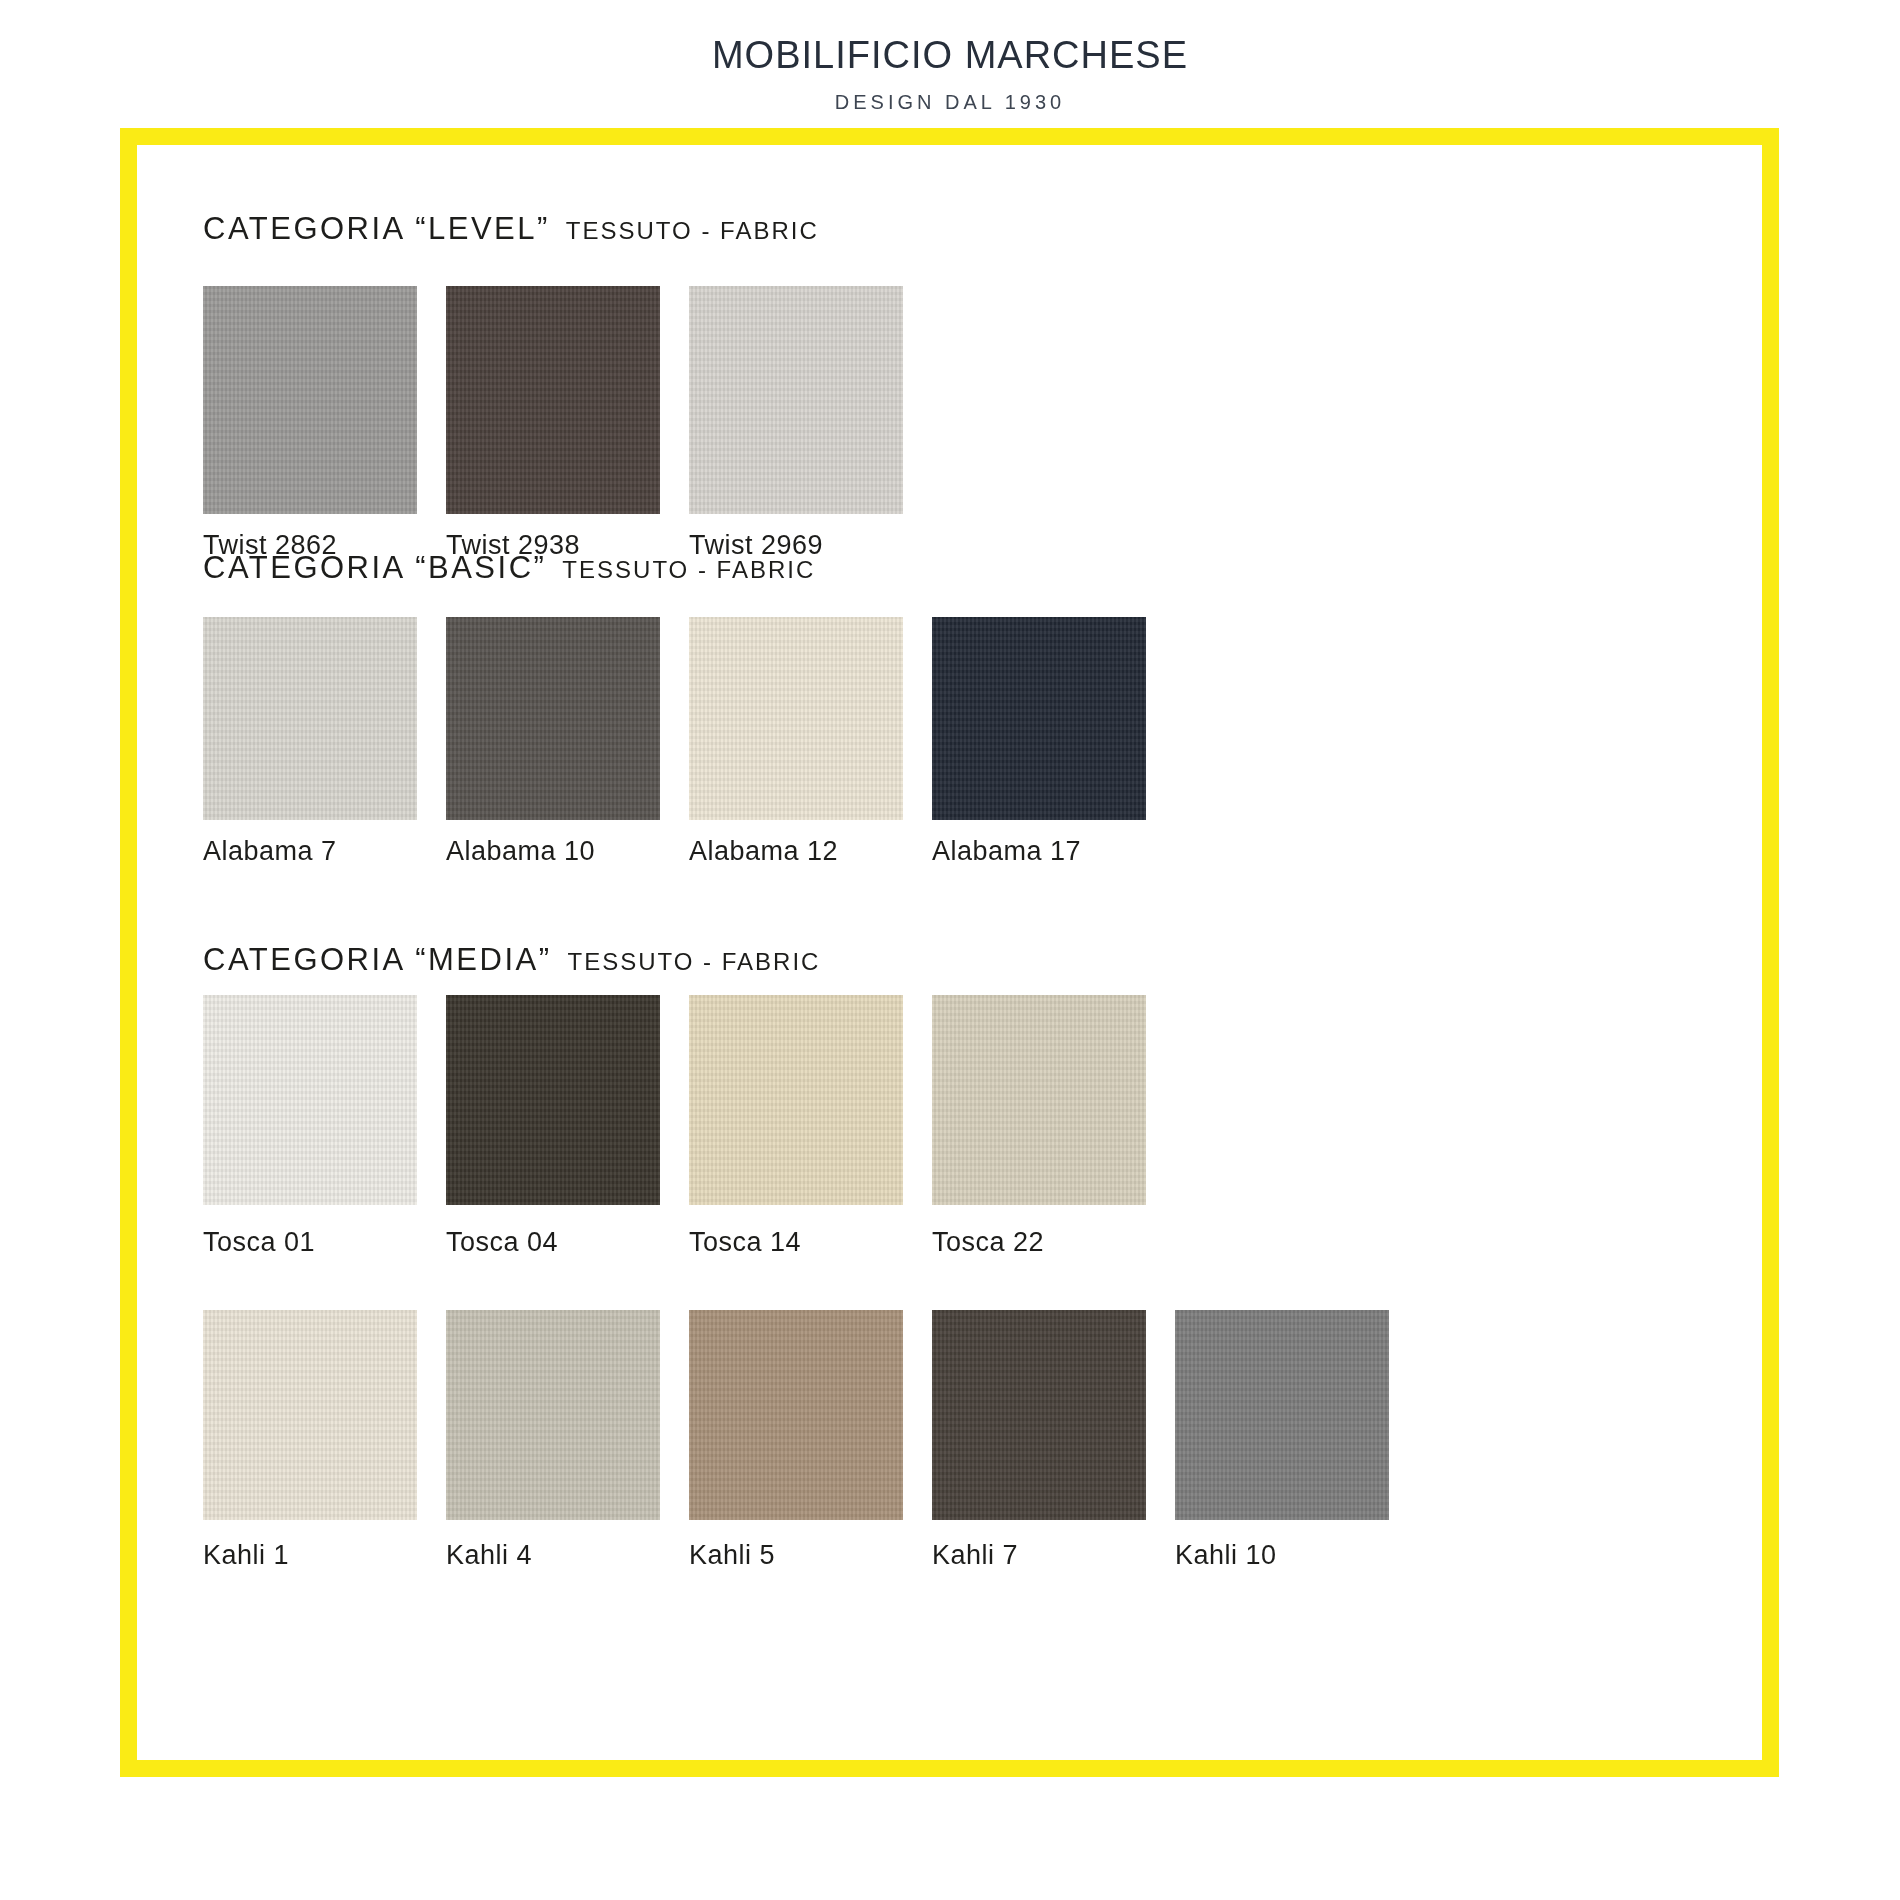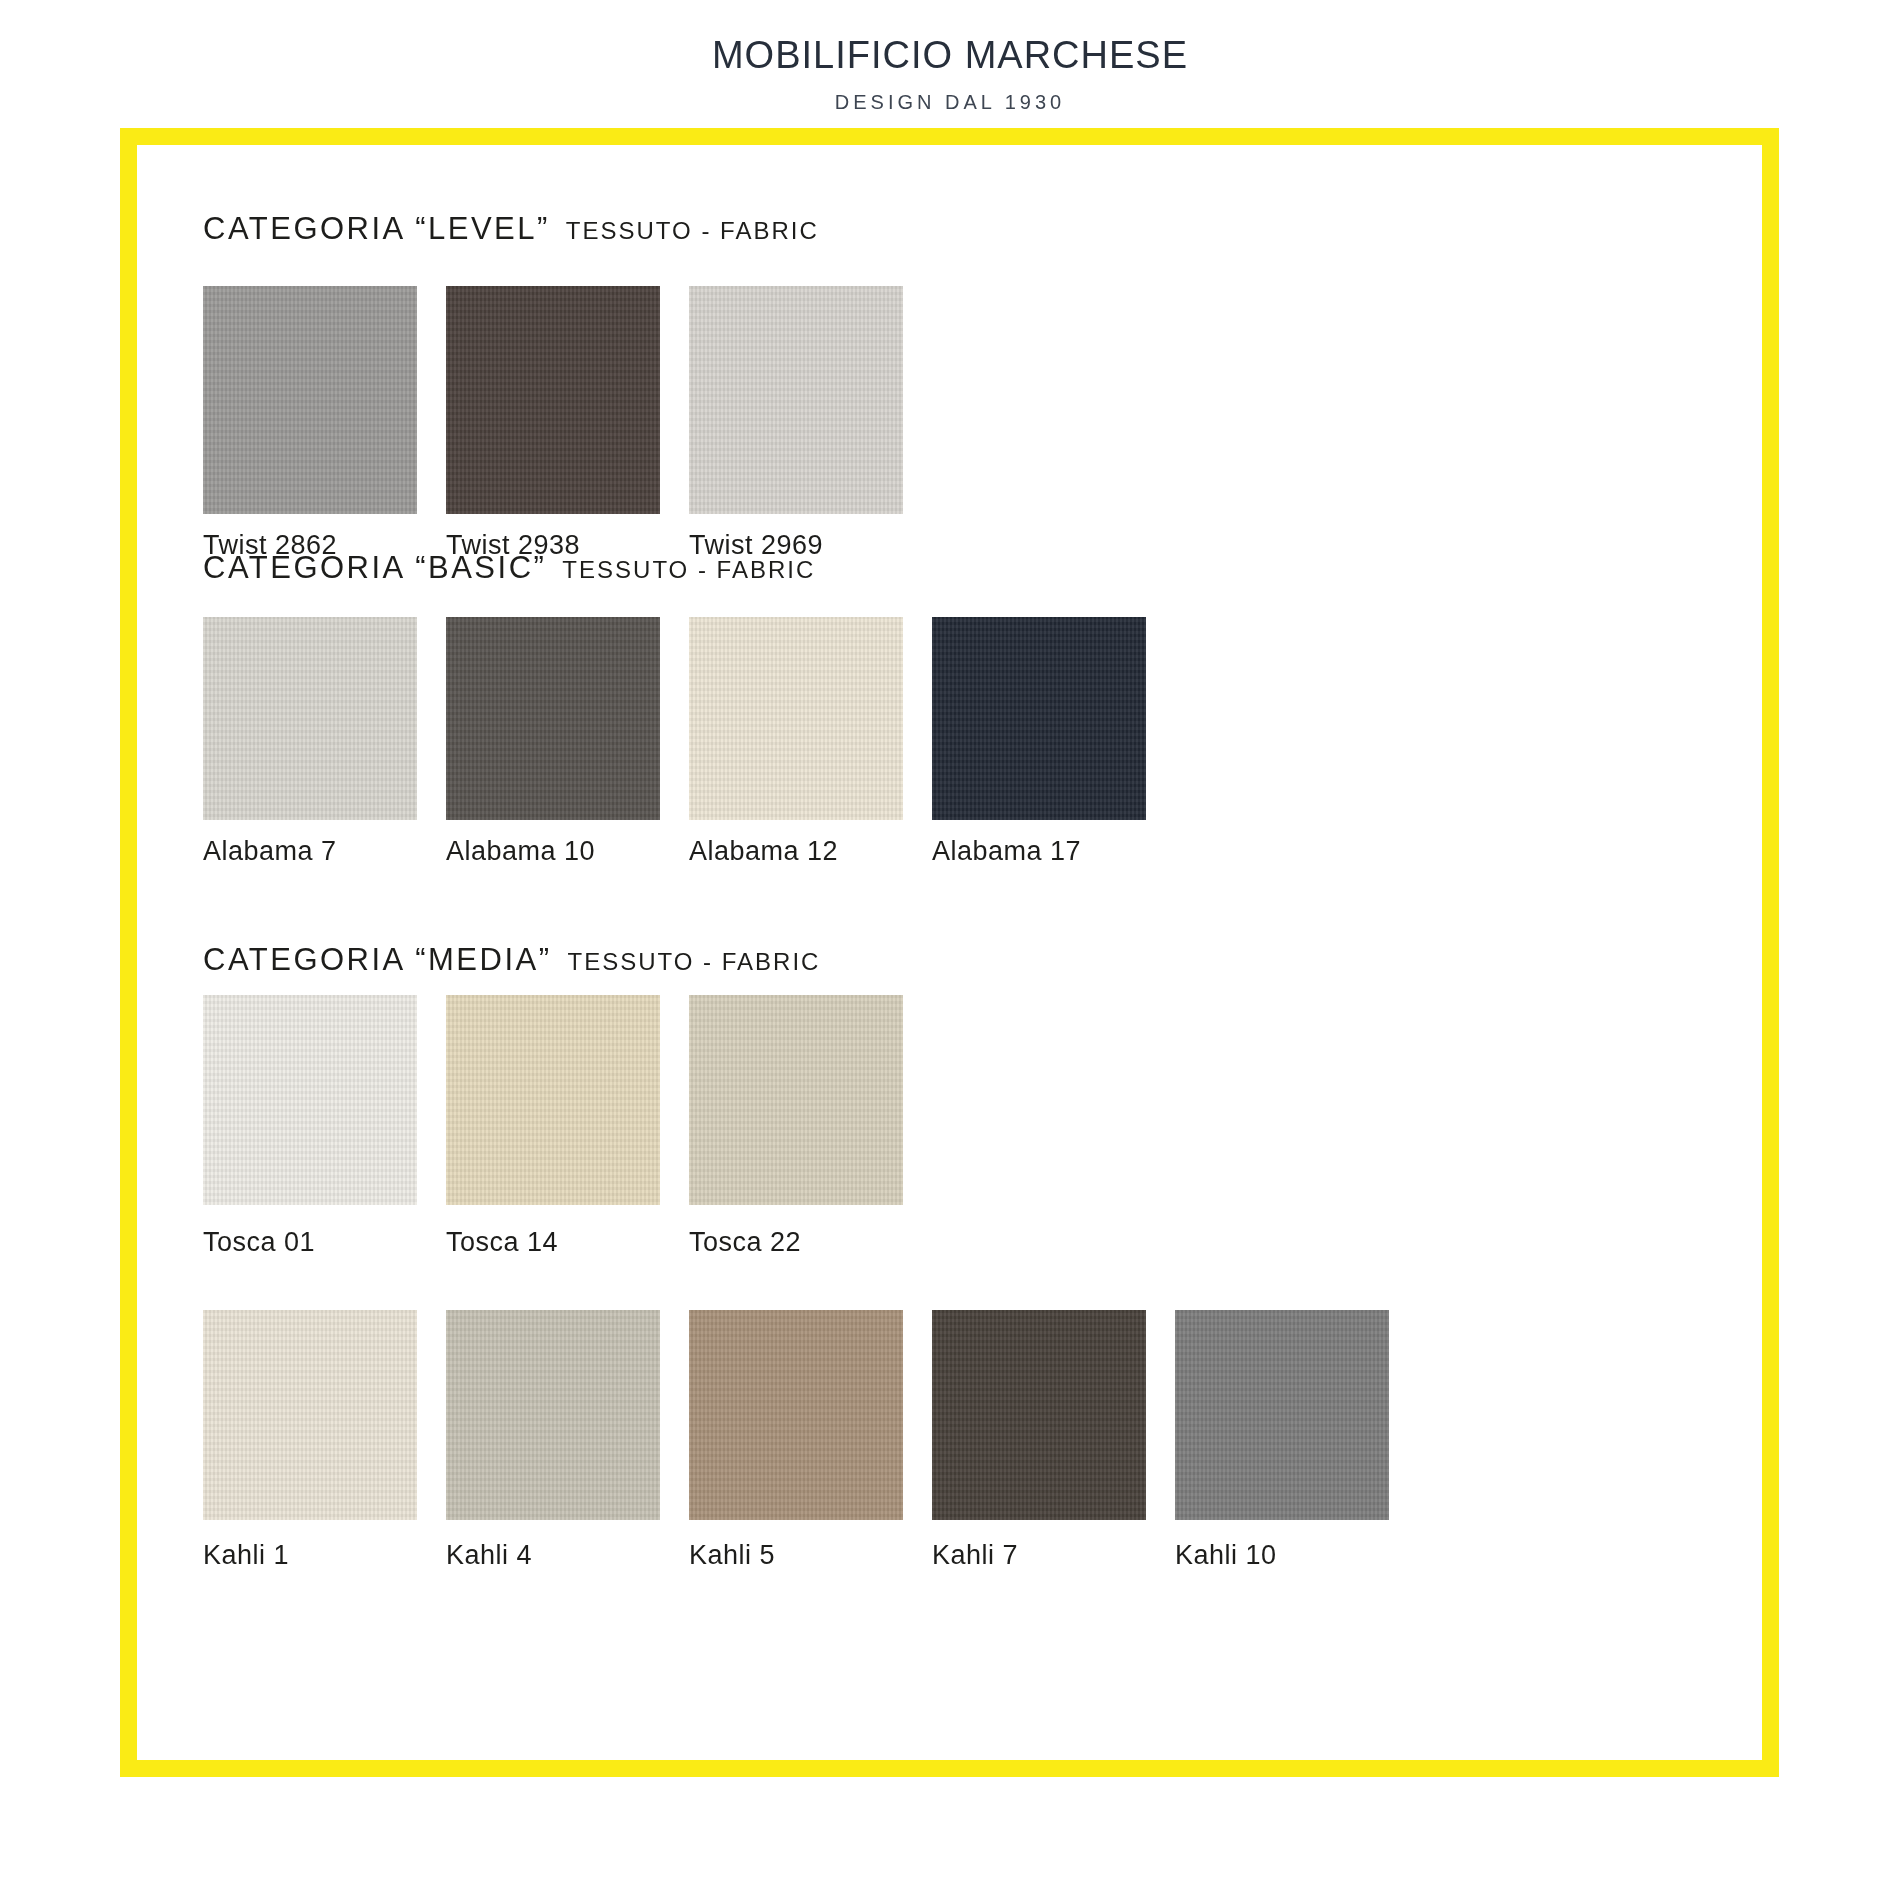--- a/index.html
+++ b/index.html
@@ -126,20 +126,24 @@
     <div class="section-header">
       <span class="section-title">CATEGORIA “MEDIA”</span>
       <span class="section-subtitle">TESSUTO - FABRIC</span>
     </div>
     <div class="swatch-row">
         <figure class="swatch" style="margin:0">
     <div class="swatch-img" style="background-color: rgb(237, 235, 229);"></div>
     <figcaption class="swatch-label">Tosca 01</figcaption>
   </figure>
         <figure class="swatch" style="margin:0">
+    <div class="swatch-img" style="background-color: rgb(58, 53, 45);"></div>
+    <figcaption class="swatch-label">Tosca 04</figcaption>
+  </figure>
+        <figure class="swatch" style="margin:0">
     <div class="swatch-img" style="background-color: rgb(229, 218, 188);"></div>
     <figcaption class="swatch-label">Tosca 14</figcaption>
   </figure>
         <figure class="swatch" style="margin:0">
     <div class="swatch-img" style="background-color: rgb(215, 208, 188);"></div>
     <figcaption class="swatch-label">Tosca 22</figcaption>
   </figure>
       </div>
   </section>
     <section class="section s3">

